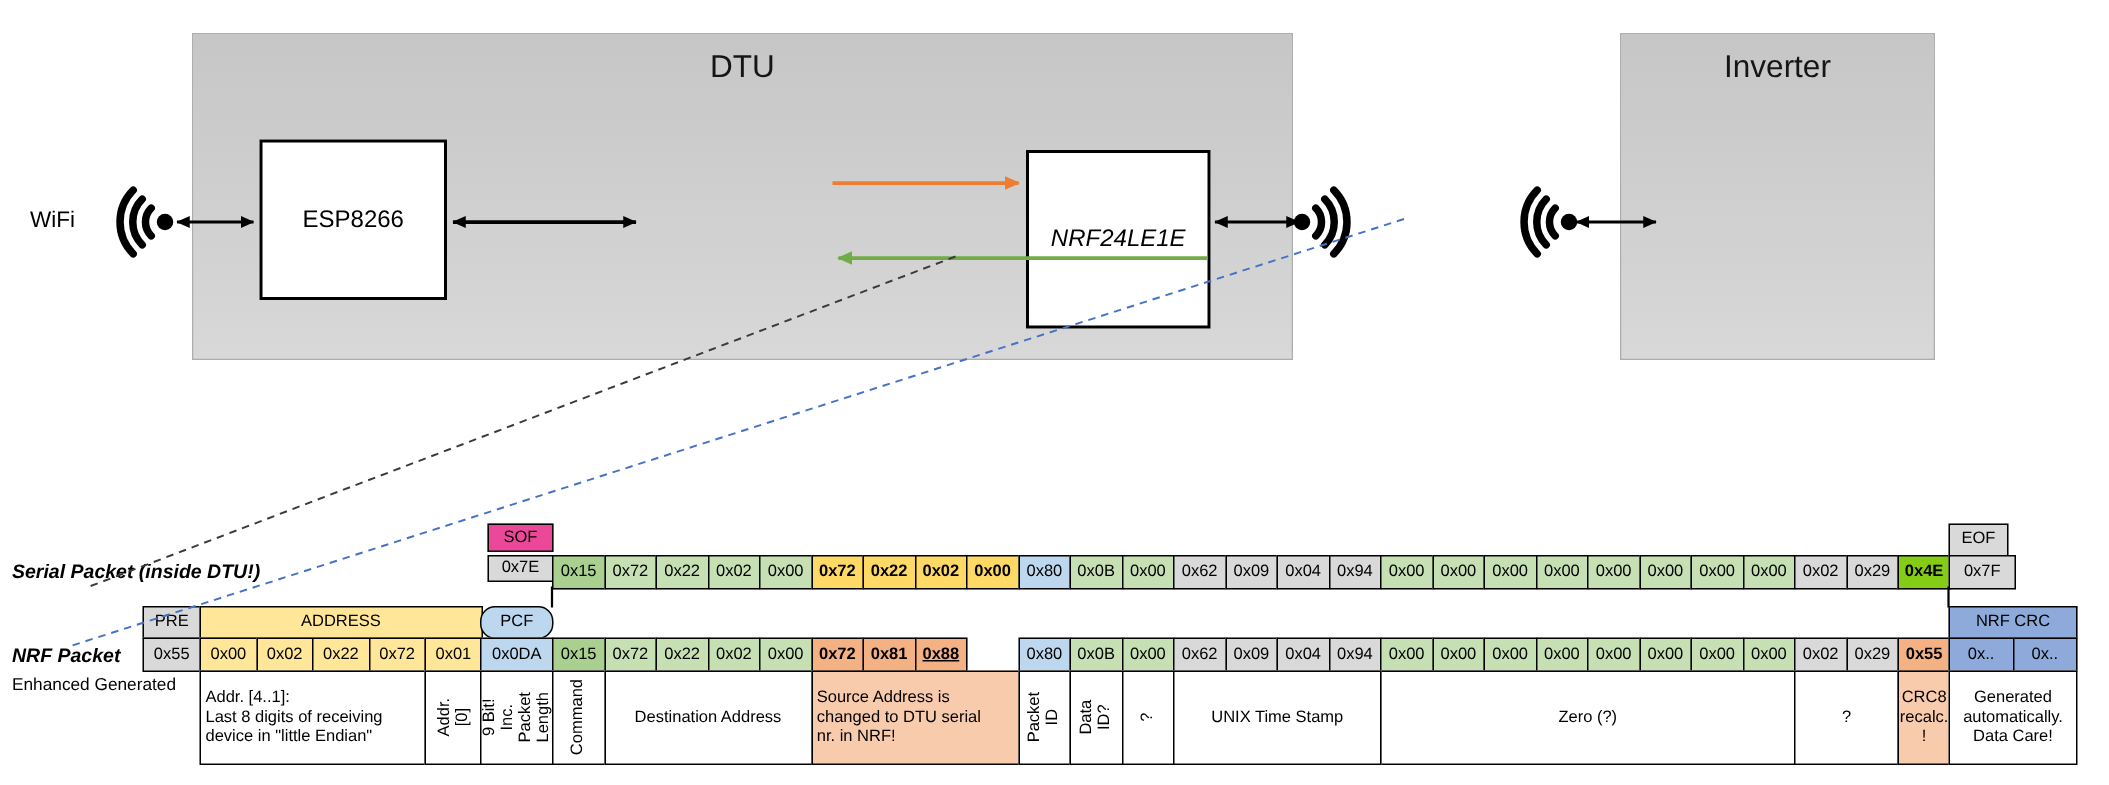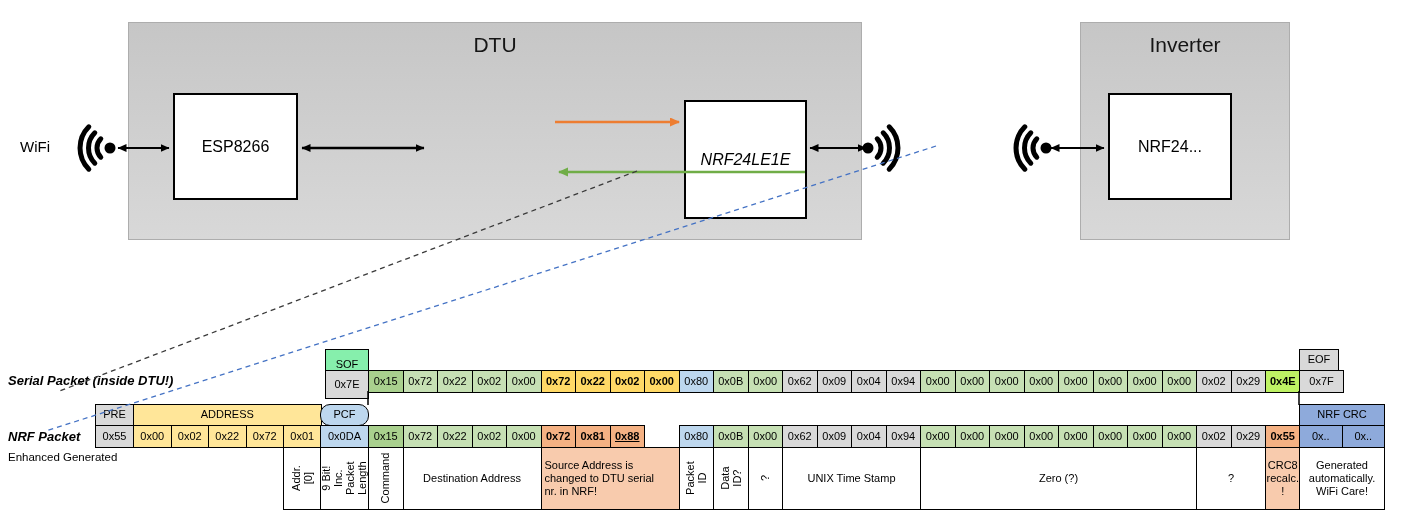--- a/index.html
+++ b/index.html
@@ -30,21 +30,20 @@
 
   <div class="gbox" id="dtu-box" style="left:128px;top:22px;width:734px;height:218px;">
     <div class="gtitle">DTU</div>
   </div>
   <div class="gbox" id="inverter-box" style="left:1062px;top:22px;width:210px;height:218px;margin-left:18px;">
     <div class="gtitle">Inverter</div>
   </div>
 
   <div class="chip" style="left:173px;top:93px;width:125px;height:107px;">ESP8266</div>
   <div class="chip" style="left:684px;top:100px;width:123px;height:119px;font-style:italic;">NRF24LE1E</div>
-  <div class="chip" style="left:1108px;top:93px;width:124px;height:107px;">NRF24...</div>
 
   <div id="wifi-label" style="left:20px;top:138px;">WiFi</div>
 
   <svg class="wifi" style="left:60px;top:118px;" width="60" height="60" viewBox="0 0 60 56">
     <circle cx="50" cy="28" r="5.5" fill="#000"></circle>
     <path d="M 40.8 37.2 A 13 13 0 0 1 40.8 18.8" fill="none" stroke="#000" stroke-width="5" stroke-linecap="round"></path>
     <path d="M 34.8 43.2 A 21.5 21.5 0 0 1 34.8 12.8" fill="none" stroke="#000" stroke-width="5" stroke-linecap="round"></path>
     <path d="M 28.8 49.2 A 30 30 0 0 1 28.8 6.8" fill="none" stroke="#000" stroke-width="5" stroke-linecap="round"></path>
   </svg>
 
@@ -83,22 +82,22 @@
     <line id="black-dash" x1="637" y1="171" x2="57" y2="392" stroke="#3a3a3a" stroke-width="1.3" stroke-dasharray="5 4"></line>
     <line id="blue-dash" x1="936" y1="146" x2="46" y2="431" stroke="#4472C4" stroke-width="1.3" stroke-dasharray="5 4"></line>
     <line x1="368" y1="391" x2="368" y2="405" stroke="#000" stroke-width="1.5"></line>
     <line x1="1299" y1="391" x2="1299" y2="405" stroke="#000" stroke-width="1.5"></line>
   </svg>
 
   <div class="pktlabel" style="left:8px;top:373px;">Serial Packet (inside DTU!)</div>
   <div class="pktlabel" style="left:8px;top:429px;">NRF Packet</div>
   <div class="sublabel" style="left:8px;top:451px;">Enhanced Generated</div>
 
-<div class="cell" style="left: 325px; top: 349px; width: 44px; height: 32px; background: #86efac;">SOF</div>
-    <div class="cell" style="left: 325px; top: 370px; width: 44px; height: 29px; background: rgb(217, 217, 217);">0x7E</div>
+<div class="cell" style="left: 325px; top: 349px; width: 44px; height: 19px; background: #ec4899;">SOF</div>
+    <div class="cell" style="left: 325px; top: 370px; width: 44px; height: 18px; background: rgb(217, 217, 217);">0x7E</div>
     <div class="cell" style="left: 368px; top: 370px; width: 35.5px; height: 23px; background: rgb(169, 208, 142);">0x15</div>
     <div class="cell" style="left: 402.5px; top: 370px; width: 35.5px; height: 23px; background: rgb(198, 224, 180);">0x72</div>
     <div class="cell" style="left: 437px; top: 370px; width: 35.5px; height: 23px; background: rgb(198, 224, 180);">0x22</div>
     <div class="cell" style="left: 471.5px; top: 370px; width: 35.5px; height: 23px; background: rgb(198, 224, 180);">0x02</div>
     <div class="cell" style="left: 506px; top: 370px; width: 35.5px; height: 23px; background: rgb(198, 224, 180);">0x00</div>
     <div class="cell bold" style="left: 540.5px; top: 370px; width: 35.5px; height: 23px; background: rgb(255, 217, 102);">0x72</div>
     <div class="cell bold" style="left: 575px; top: 370px; width: 35.5px; height: 23px; background: rgb(255, 217, 102);">0x22</div>
     <div class="cell bold" style="left: 609.5px; top: 370px; width: 35.5px; height: 23px; background: rgb(255, 217, 102);">0x02</div>
     <div class="cell bold" style="left: 644px; top: 370px; width: 35.5px; height: 23px; background: rgb(255, 217, 102);">0x00</div>
     <div class="cell" style="left: 678.5px; top: 370px; width: 35.5px; height: 23px; background: rgb(189, 215, 238);">0x80</div>
@@ -111,21 +110,21 @@
     <div class="cell" style="left: 920px; top: 370px; width: 35.5px; height: 23px; background: rgb(198, 224, 180);">0x00</div>
     <div class="cell" style="left: 954.5px; top: 370px; width: 35.5px; height: 23px; background: rgb(198, 224, 180);">0x00</div>
     <div class="cell" style="left: 989px; top: 370px; width: 35.5px; height: 23px; background: rgb(198, 224, 180);">0x00</div>
     <div class="cell" style="left: 1023.5px; top: 370px; width: 35.5px; height: 23px; background: rgb(198, 224, 180);">0x00</div>
     <div class="cell" style="left: 1058px; top: 370px; width: 35.5px; height: 23px; background: rgb(198, 224, 180);">0x00</div>
     <div class="cell" style="left: 1092.5px; top: 370px; width: 35.5px; height: 23px; background: rgb(198, 224, 180);">0x00</div>
     <div class="cell" style="left: 1127px; top: 370px; width: 35.5px; height: 23px; background: rgb(198, 224, 180);">0x00</div>
     <div class="cell" style="left: 1161.5px; top: 370px; width: 35.5px; height: 23px; background: rgb(198, 224, 180);">0x00</div>
     <div class="cell" style="left: 1196px; top: 370px; width: 35.5px; height: 23px; background: rgb(217, 217, 217);">0x02</div>
     <div class="cell" style="left: 1230.5px; top: 370px; width: 35.5px; height: 23px; background: rgb(217, 217, 217);">0x29</div>
-    <div class="cell bold" style="left: 1265px; top: 370px; width: 35.5px; height: 23px; background: #bef264;">0x4E</div>
+    <div class="cell bold" style="left: 1265px; top: 370px; width: 35.5px; height: 23px; background: #84cc16;">0x4E</div>
     <div class="cell" style="left: 1299px; top: 349px; width: 40px; height: 22px; background: rgb(217, 217, 217);">EOF</div>
     <div class="cell" style="left: 1299px; top: 370px; width: 45px; height: 23px; background: rgb(217, 217, 217);">0x7F</div>
     <div class="cell" style="left: 95px; top: 404px; width: 39px; height: 22px; background: rgb(217, 217, 217);">PRE</div>
     <div class="cell" style="left: 95px; top: 425px; width: 39px; height: 23px; background: rgb(217, 217, 217);">0x55</div>
     <div class="cell" style="left: 133px; top: 404px; width: 188.5px; height: 22px; background: rgb(255, 230, 153);">ADDRESS</div>
     <div class="cell" style="left: 133px; top: 425px; width: 38.5px; height: 23px; background: rgb(255, 230, 153);">0x00</div>
     <div class="cell" style="left: 170.5px; top: 425px; width: 38.5px; height: 23px; background: rgb(255, 230, 153);">0x02</div>
     <div class="cell" style="left: 208px; top: 425px; width: 38.5px; height: 23px; background: rgb(255, 230, 153);">0x22</div>
     <div class="cell" style="left: 245.5px; top: 425px; width: 38.5px; height: 23px; background: rgb(255, 230, 153);">0x72</div>
     <div class="cell" style="left: 283px; top: 425px; width: 38.5px; height: 23px; background: rgb(255, 230, 153);">0x01</div>
@@ -154,34 +153,37 @@
     <div class="cell" style="left: 1058px; top: 425px; width: 35.5px; height: 23px; background: rgb(198, 224, 180);">0x00</div>
     <div class="cell" style="left: 1092.5px; top: 425px; width: 35.5px; height: 23px; background: rgb(198, 224, 180);">0x00</div>
     <div class="cell" style="left: 1127px; top: 425px; width: 35.5px; height: 23px; background: rgb(198, 224, 180);">0x00</div>
     <div class="cell" style="left: 1161.5px; top: 425px; width: 35.5px; height: 23px; background: rgb(198, 224, 180);">0x00</div>
     <div class="cell" style="left: 1196px; top: 425px; width: 35.5px; height: 23px; background: rgb(217, 217, 217);">0x02</div>
     <div class="cell" style="left: 1230.5px; top: 425px; width: 35.5px; height: 23px; background: rgb(217, 217, 217);">0x29</div>
     <div class="cell bold" style="left: 1265px; top: 425px; width: 35.5px; height: 23px; background: rgb(244, 177, 131);">0x55</div>
     <div class="cell" style="left: 1299px; top: 404px; width: 86px; height: 22px; background: rgb(142, 170, 219);">NRF CRC</div>
     <div class="cell" style="left: 1299px; top: 425px; width: 43.5px; height: 23px; background: rgb(142, 170, 219);">0x..</div>
     <div class="cell" style="left: 1341.5px; top: 425px; width: 43.5px; height: 23px; background: rgb(142, 170, 219);">0x..</div>
+    <div class="cell left" style="left: 133px; top: 447px; width: 151px; height: 63px; background: rgb(255, 255, 255);">Addr. [4..1]:
+Last 8 digits of receiving
+device in "little Endian"</div>
     <div class="cell" style="left: 283px; top: 447px; width: 38.5px; height: 63px; background: rgb(255, 255, 255);"><span class="vtxt">Addr.[0]</span></div>
     <div class="cell" style="left: 320px; top: 447px; width: 49px; height: 63px; background: rgb(255, 255, 255);"><span class="vtxt">9 Bit!
 Inc. Packet
 Length</span></div>
     <div class="cell" style="left: 368px; top: 447px; width: 35.5px; height: 63px; background: rgb(255, 255, 255);"><span class="vtxt">Command</span></div>
     <div class="cell" style="left: 402.5px; top: 447px; width: 139px; height: 63px; background: rgb(255, 255, 255);">Destination Address</div>
     <div class="cell left" style="left: 540.5px; top: 447px; width: 139px; height: 63px; background: rgb(248, 203, 173);">Source Address is
 changed to DTU serial
 nr. in NRF!</div>
     <div class="cell" style="left: 678.5px; top: 447px; width: 35.5px; height: 63px; background: rgb(255, 255, 255);"><span class="vtxt">Packet ID</span></div>
     <div class="cell" style="left: 713px; top: 447px; width: 35.5px; height: 63px; background: rgb(255, 255, 255);"><span class="vtxt">Data ID?</span></div>
     <div class="cell" style="left: 747.5px; top: 447px; width: 35.5px; height: 63px; background: rgb(255, 255, 255);"><span class="vtxt">?</span></div>
     <div class="cell" style="left: 920px; top: 447px; width: 277px; height: 63px; background: rgb(255, 255, 255);">Zero (?)</div>
     <div class="cell" style="left: 782px; top: 447px; width: 139px; height: 63px; background: rgb(255, 255, 255);">UNIX Time Stamp</div>
     <div class="cell" style="left: 1196px; top: 447px; width: 70px; height: 63px; background: rgb(255, 255, 255);">?</div>
     <div class="cell" style="left: 1265px; top: 447px; width: 35.5px; height: 63px; background: rgb(248, 203, 173);">CRC8
 recalc.
 !</div>
     <div class="cell" style="left: 1299px; top: 447px; width: 86px; height: 63px; background: rgb(255, 255, 255);">Generated
 automatically.
-WiFi Care!</div>
+Data Care!</div>
   </div>
 
 </body></html>

